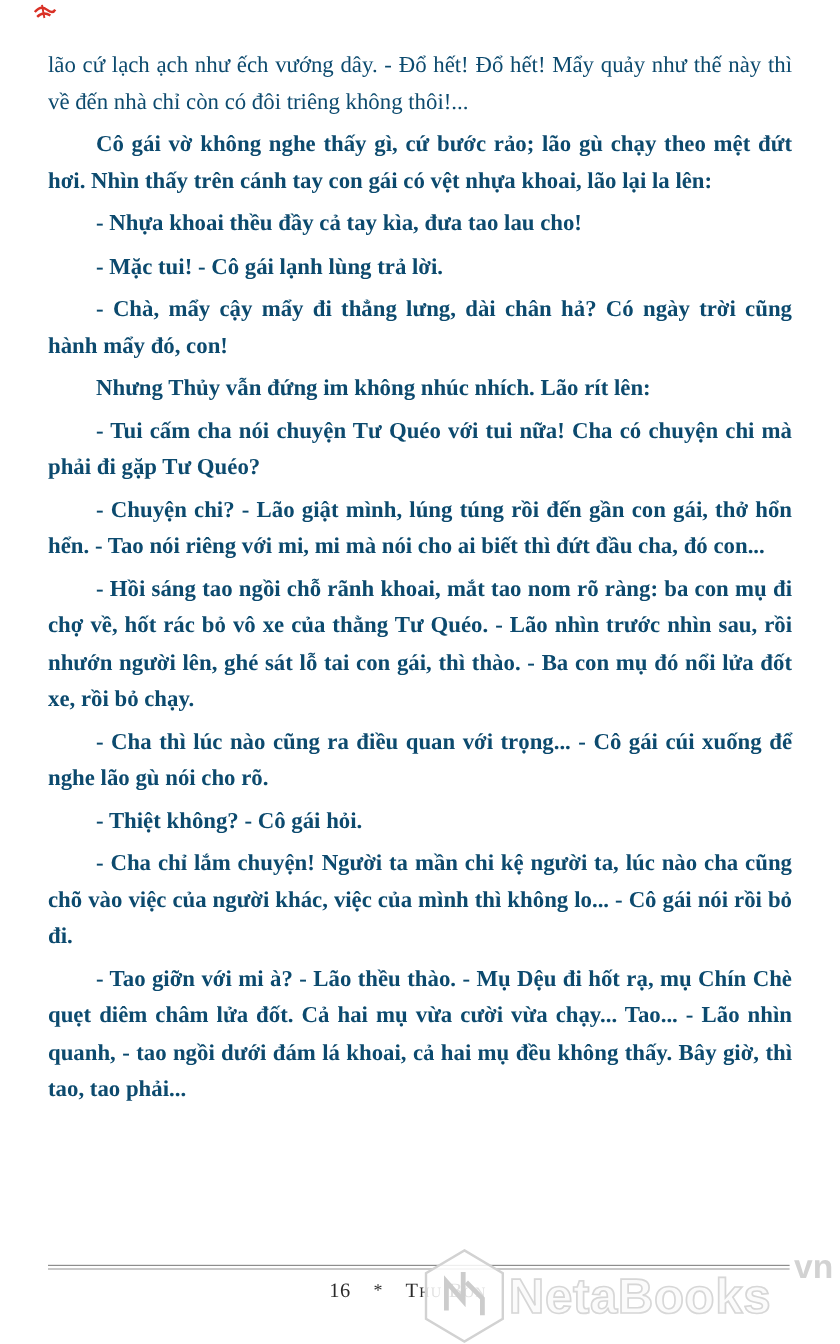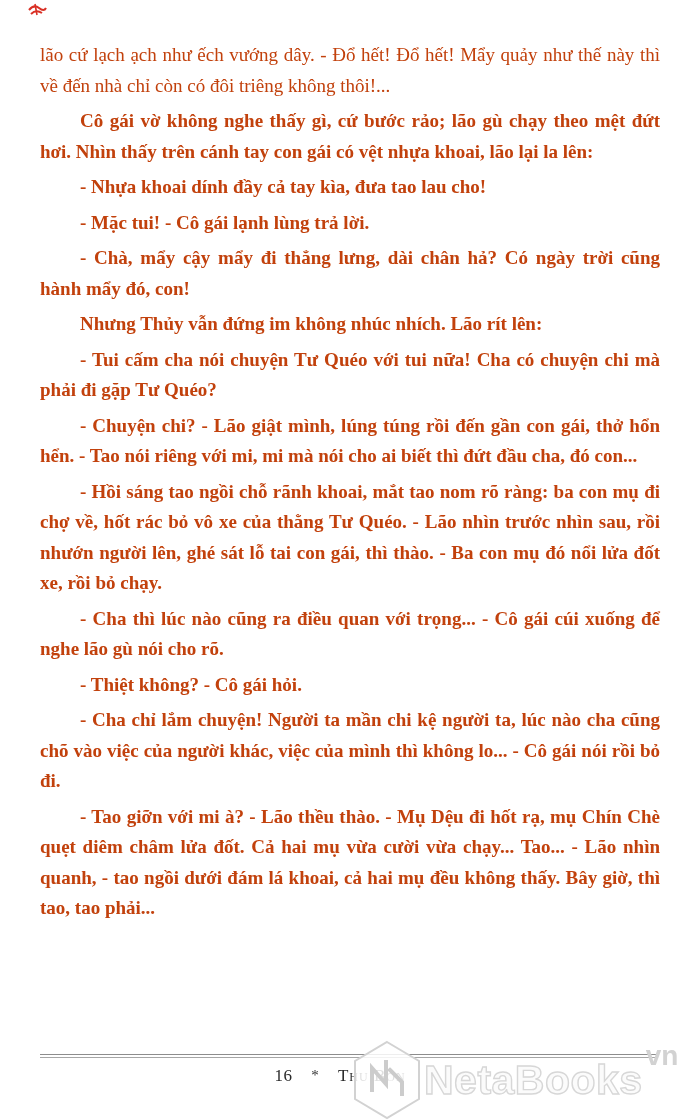--- a/index.html
+++ b/index.html
@@ -20,21 +20,21 @@
   .red-scribble {
     position: absolute;
     left: 26px;
     top: 2px;
   }
   .text-block {
     position: absolute;
     left: 40px;
     top: 40px;
     width: 620px;
-    color: #c2410c;
+    color: #0c4a6e;
     font-size: 19px;
     line-height: 30.5px;
     text-align: justify;
   }
   .para {
     margin: 0 0 5px 0;
     text-indent: 0;
   }
   .para.ind {
     text-indent: 40px;
@@ -92,39 +92,39 @@
     -webkit-text-stroke: 1.4px #d7d7d7;
     white-space: nowrap;
     line-height: 80px;
   }
   .wm-tld {
     font-family: "Liberation Sans", sans-serif;
     font-weight: bold;
     font-size: 28px;
     color: #d2d2d2;
     -webkit-text-stroke: 0;
-    margin-left: 3px;
+    margin-left: 19px;
     white-space: nowrap;
   }
 </style>
 </head>
 <body>
 
 <div class="page">
 
   <svg class="red-scribble" width="22" height="16" viewBox="0 0 22 16">
     <path d="M3 8 Q 8 2, 13 6 T 20 6" fill="none" stroke="#d93025" stroke-width="2"></path>
     <path d="M5 12 Q 10 7, 16 11" fill="none" stroke="#d93025" stroke-width="2"></path>
     <path d="M9 2 L 11 13" fill="none" stroke="#d93025" stroke-width="1.6"></path>
   </svg>
 
   <div class="text-block" id="text-block">
       <p class="para">lão cứ lạch ạch như ếch vướng dây. - Đổ hết! Đổ hết! Mẩy quảy như thế này thì về đến nhà chỉ còn có đôi triêng không thôi!...</p>
       <p class="para ind">Cô gái vờ không nghe thấy gì, cứ bước rảo; lão gù chạy theo mệt đứt hơi. Nhìn thấy trên cánh tay con gái có vệt nhựa khoai, lão lại la lên:</p>
-      <p class="para ind">- Nhựa khoai dính đầy cả tay kìa, đưa tao lau cho!</p>
+      <p class="para ind">- Nhựa khoai thều đầy cả tay kìa, đưa tao lau cho!</p>
       <p class="para ind">- Mặc tui! - Cô gái lạnh lùng trả lời.</p>
       <p class="para ind">- Chà, mẩy cậy mẩy đi thẳng lưng, dài chân hả? Có ngày trời cũng hành mẩy đó, con!</p>
       <p class="para ind">Nhưng Thủy vẫn đứng im không nhúc nhích. Lão rít lên:</p>
       <p class="para ind">- Tui cấm cha nói chuyện Tư Quéo với tui nữa! Cha có chuyện chi mà phải đi gặp Tư Quéo?</p>
       <p class="para ind">- Chuyện chi? - Lão giật mình, lúng túng rồi đến gần con gái, thở hổn hển. - Tao nói riêng với mi, mi mà nói cho ai biết thì đứt đầu cha, đó con...</p>
       <p class="para ind">- Hồi sáng tao ngồi chỗ rãnh khoai, mắt tao nom rõ ràng: ba con mụ đi chợ về, hốt rác bỏ vô xe của thằng Tư Quéo. - Lão nhìn trước nhìn sau, rồi nhướn người lên, ghé sát lỗ tai con gái, thì thào. - Ba con mụ đó nổi lửa đốt xe, rồi bỏ chạy.</p>
       <p class="para ind">- Cha thì lúc nào cũng ra điều quan với trọng... - Cô gái cúi xuống để nghe lão gù nói cho rõ.</p>
       <p class="para ind">- Thiệt không? - Cô gái hỏi.</p>
       <p class="para ind">- Cha chỉ lắm chuyện! Người ta mần chi kệ người ta, lúc nào cha cũng chõ vào việc của người khác, việc của mình thì không lo... - Cô gái nói rồi bỏ đi.</p>
       <p class="para ind">- Tao giỡn với mi à? - Lão thều thào. - Mụ Dệu đi hốt rạ, mụ Chín Chè quẹt diêm châm lửa đốt. Cả hai mụ vừa cười vừa chạy... Tao... - Lão nhìn quanh, - tao ngồi dưới đám lá khoai, cả hai mụ đều không thấy. Bây giờ, thì tao, tao phải...</p>

